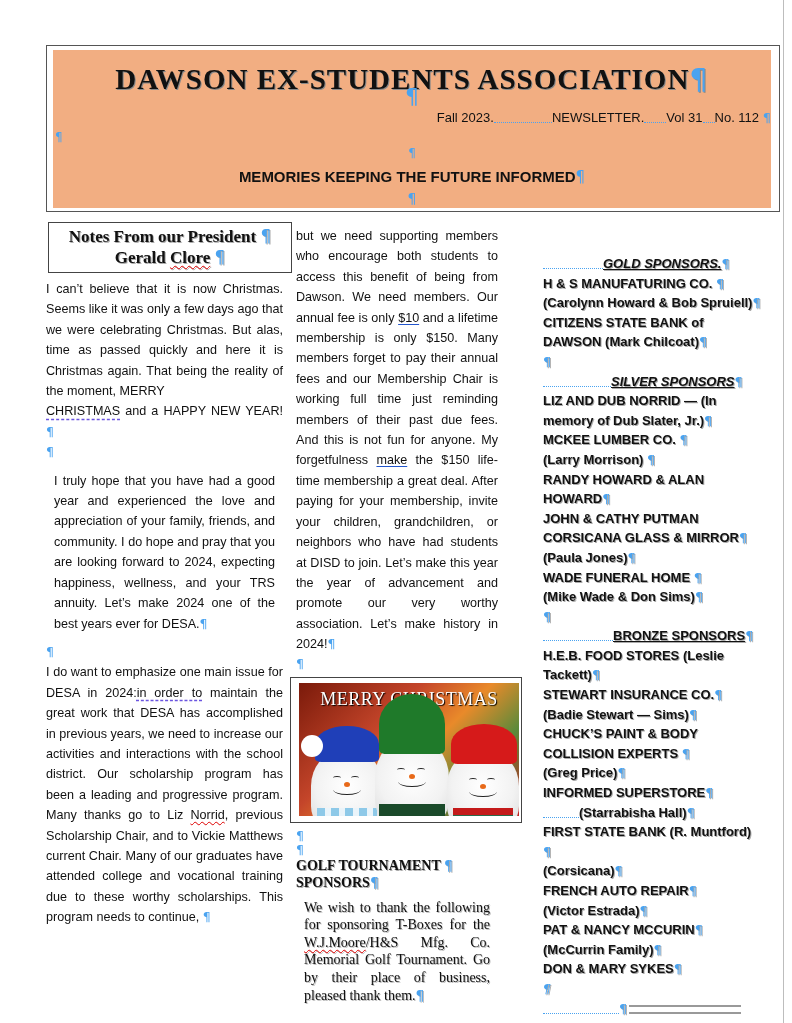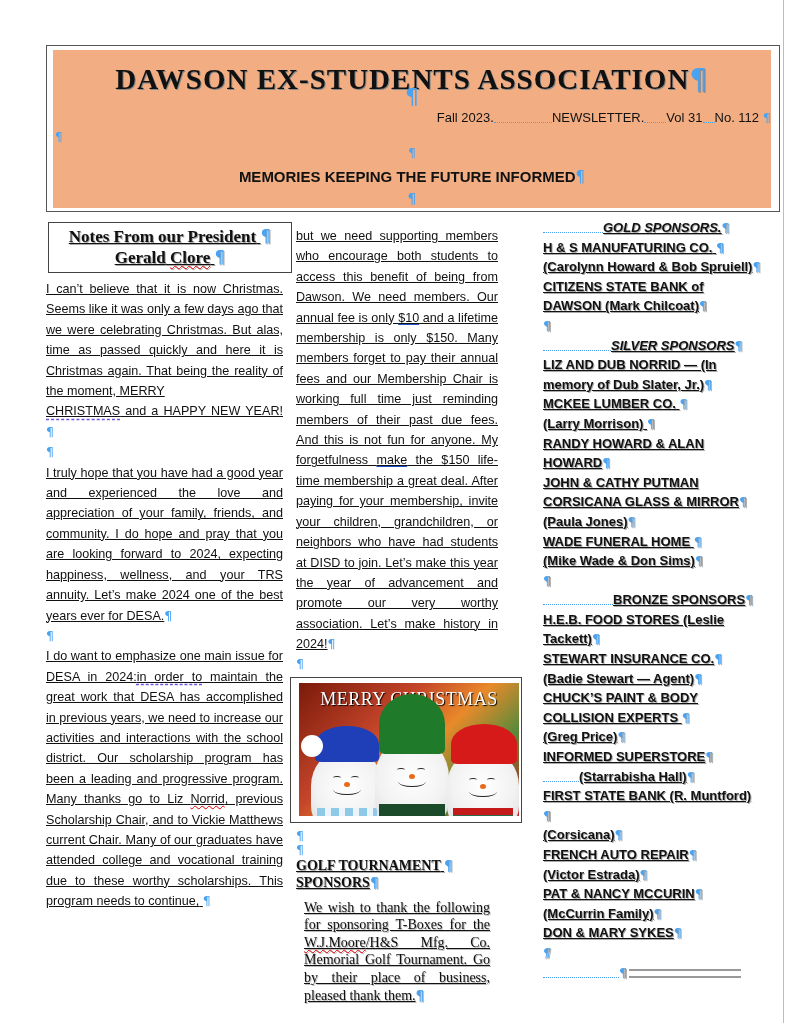--- a/index.html
+++ b/index.html
@@ -12,21 +12,21 @@
   .masthead .title { position: absolute; left: 0; right: 0; top: 12px; text-align: center; font-family: "Liberation Serif", serif; font-weight: bold; font-size: 29px; letter-spacing: 1px; color: #111; text-shadow: 1px 1px 0 #888; }
   .masthead .pm1 { position: absolute; left: 0; right: 0; top: 34px; text-align: center; font-size: 22px; }
   .masthead .issue { position: absolute; left: 0; right: 0; top: 60px; text-align: right; font-size: 13px; color: #111; }
   .masthead .issue .gap { display: inline-block; border-bottom: 1px dotted #4aa3f0; height: 8px; vertical-align: middle; }
   .masthead .pm-left { position: absolute; left: 2px; top: 80px; font-size: 12px; }
   .masthead .pm2 { position: absolute; left: 0; right: 0; top: 96px; text-align: center; font-size: 12px; }
   .masthead .tagline { position: absolute; left: 0; right: 0; top: 118px; text-align: center; font-weight: bold; font-size: 15px; color: #111; }
   .masthead .pm3 { position: absolute; left: 0; right: 0; top: 140px; text-align: center; font-size: 14px; }
 
   
-  .col { position: absolute; font-size: 12.6px; line-height: 20.4px; text-decoration: underline; }
+  .col { position: absolute; font-size: 12.6px; line-height: 20.4px; }
   .col1 { left: 46px; top: 222px; width: 237px; }
   .col2 { left: 296px; top: 226px; width: 202px; }
   .col3 { left: 543px; top: 218px; width: 218px; }
   .just-last { text-align: justify; text-align-last: left; }
 
   .pres-box { position: relative; width: 244px; border: 1px solid #444; box-sizing: border-box; padding: 3px 4px 4px 4px; text-align: center; font-family: "Liberation Serif", serif; font-weight: bold; font-size: 17px; line-height: 21px; text-shadow: 1px 1px 0 #aaa; margin-left: 2px; margin-bottom: 6px; }
   .wavy { text-decoration: underline wavy #d00; text-decoration-thickness: 1px; text-underline-offset: 2px; }
   .dash-purple { text-decoration: underline dashed #6b55e0; text-underline-offset: 3px; }
   .uline-blue { text-decoration: underline #2255cc; text-underline-offset: 2px; }
 
@@ -66,21 +66,21 @@
   <div class="pm3"><span class="pm">¶</span></div>
 </div>
 
 <div class="col col1">
   <div class="pres-box">
     <div><span>Notes From our President</span> <span class="pm">¶</span></div>
     <div><span>Gerald</span> <span class="wavy">Clore</span> <span class="pm">¶</span></div>
   </div>
   <p class="just-last" style="margin:0"><span>I can’t believe that it is now Christmas. Seems like it was only a few days ago that we were celebrating Christmas. But alas, time as passed quickly and here it is Christmas again. That being the reality of the moment, MERRY</span><br><span class="dash-purple">CHRISTMAS</span><span> and a HAPPY NEW YEAR!</span> <span class="pm">¶</span></p>
   <div><span class="pm">¶</span></div>
-  <p class="just-last" style="margin:0"><span>I truly hope that you have had a good year and experienced the love and appreciation of your family, friends, and community. I do hope and pray that you are looking forward to 2024, expecting happiness, wellness, and your TRS annuity. Let’s make 2024 one of the best years ever for DESA.</span><span class="pm">¶</span></p>
+  <p class="just-last" style="margin:8px"><span>I truly hope that you have had a good year and experienced the love and appreciation of your family, friends, and community. I do hope and pray that you are looking forward to 2024, expecting happiness, wellness, and your TRS annuity. Let’s make 2024 one of the best years ever for DESA.</span><span class="pm">¶</span></p>
   <div><span class="pm">¶</span></div>
   <p class="just-last" style="margin:0"><span>I do want to emphasize one main issue for DESA in 2024:</span><span class="dash-purple">in order to</span><span> maintain the great work that DESA has accomplished in previous years, we need to increase our activities and interactions with the school district. Our scholarship program has been a leading and progressive program. Many thanks go to Liz </span><span class="wavy">Norrid</span><span>, previous Scholarship Chair, and to Vickie Matthews current Chair. Many of our graduates have attended college and vocational training due to these worthy scholarships. This program needs to continue,</span> <span class="pm">¶</span></p>
 </div>
 
 <div class="col col2">
   <p class="just-last" style="margin:0"><span>but we need supporting members who encourage both students to access this benefit of being from Dawson. We need members. Our annual fee is only </span><span class="uline-blue">$10</span><span> and a lifetime membership is only $150. Many members forget to pay their annual fees and our Membership Chair is working full time just reminding members of their past due fees. And this is not fun for anyone. My forgetfulness </span><span class="uline-blue">make</span><span> the $150 life-time membership a great deal. After paying for your membership, invite your children, grandchildren, or neighbors who have had students at DISD to join. Let’s make this year the year of advancement and promote our very worthy association. Let’s make history in 2024!</span><span class="pm">¶</span></p>
   <div style="line-height:18px"><span class="pm">¶</span></div>
 
   <div class="xmas-frame">
     <div class="xmas-img" title="Three smiling snowmen wearing blue, green and red hats">
@@ -116,42 +116,42 @@
     </div>
   </div>
 
   <div style="line-height:14px; margin-top:6px"><span class="pm">¶</span></div>
   <div style="line-height:14px"><span class="pm">¶</span></div>
   <div class="golf-head"><span>GOLF TOURNAMENT</span> <span class="pm">¶</span><br><span>SPONSORS</span><span class="pm">¶</span></div>
   <p class="golf-text just-last" style="margin:8px"><span>We wish to thank the following for sponsoring T-Boxes for the </span><span class="wavy">W.J.Moore</span><span>/H&amp;S Mfg. Co. Memorial Golf Tournament. Go by their place of business, pleased thank them.</span><span class="pm">¶</span></p>
 </div>
 
 <div class="col col3">
-  <div class="sp-head" style="font-style:italic;"><span class="lead" style="width:60px"></span><span>GOLD SPONSORS.</span><span class="pm">¶</span></div>
+  <div class="sp-head" style="font-style:italic;margin-top:36px;"><span class="lead" style="width:60px"></span><span>GOLD SPONSORS.</span><span class="pm">¶</span></div>
   <div class="sp"><span>H &amp; S MANUFATURING CO.</span> <span class="pm">¶</span></div>
   <div class="sp"><span>(Carolynn Howard &amp; Bob Spruiell)</span><span class="pm">¶</span></div>
   <div class="sp"><span>CITIZENS STATE BANK of DAWSON (Mark Chilcoat)</span><span class="pm">¶</span></div>
   <div class="sp"><span class="pm">¶</span></div>
 
   <div class="sp-head" style="font-style:italic;"><span class="lead" style="width:68px"></span><span>SILVER SPONSORS</span><span class="pm">¶</span></div>
   <div class="sp"><span>LIZ AND DUB NORRID — (In memory of Dub Slater, Jr.)</span><span class="pm">¶</span></div>
   <div class="sp"><span>MCKEE LUMBER CO.</span> <span class="pm">¶</span></div>
   <div class="sp"><span>(Larry Morrison)</span> <span class="pm">¶</span></div>
   <div class="sp"><span>RANDY HOWARD &amp; ALAN HOWARD</span><span class="pm">¶</span></div>
   <div class="sp"><span>JOHN &amp; CATHY PUTMAN</span></div>
   <div class="sp"><span>CORSICANA GLASS &amp; MIRROR</span><span class="pm">¶</span></div>
   <div class="sp"><span>(Paula Jones)</span><span class="pm">¶</span></div>
   <div class="sp"><span>WADE FUNERAL HOME</span> <span class="pm">¶</span></div>
   <div class="sp"><span>(Mike Wade &amp; Don Sims)</span><span class="pm">¶</span></div>
   <div class="sp"><span class="pm">¶</span></div>
 
   <div class="sp-head"><span class="lead" style="width:70px"></span><span>BRONZE SPONSORS</span><span class="pm">¶</span></div>
   <div class="sp"><span>H.E.B. FOOD STORES (Leslie Tackett)</span><span class="pm">¶</span></div>
   <div class="sp"><span>STEWART INSURANCE CO.</span><span class="pm">¶</span></div>
-  <div class="sp"><span>(Badie Stewart — Agent)</span><span class="pm">¶</span></div>
+  <div class="sp"><span>(Badie Stewart — Sims)</span><span class="pm">¶</span></div>
   <div class="sp"><span>CHUCK’S PAINT &amp; BODY COLLISION EXPERTS</span> <span class="pm">¶</span></div>
   <div class="sp"><span>(Greg Price)</span><span class="pm">¶</span></div>
   <div class="sp"><span>INFORMED SUPERSTORE</span><span class="pm">¶</span></div>
   <div class="sp"><span class="lead" style="width:36px"></span><span>(Starrabisha Hall)</span><span class="pm">¶</span></div>
   <div class="sp"><span>FIRST STATE BANK (R. Muntford)</span> <span class="pm">¶</span></div>
   <div class="sp"><span>(Corsicana)</span><span class="pm">¶</span></div>
   <div class="sp"><span>FRENCH AUTO REPAIR</span><span class="pm">¶</span></div>
   <div class="sp"><span>(Victor Estrada)</span><span class="pm">¶</span></div>
   <div class="sp"><span>PAT &amp; NANCY MCCURIN</span><span class="pm">¶</span></div>
   <div class="sp"><span>(McCurrin Family)</span><span class="pm">¶</span></div>

